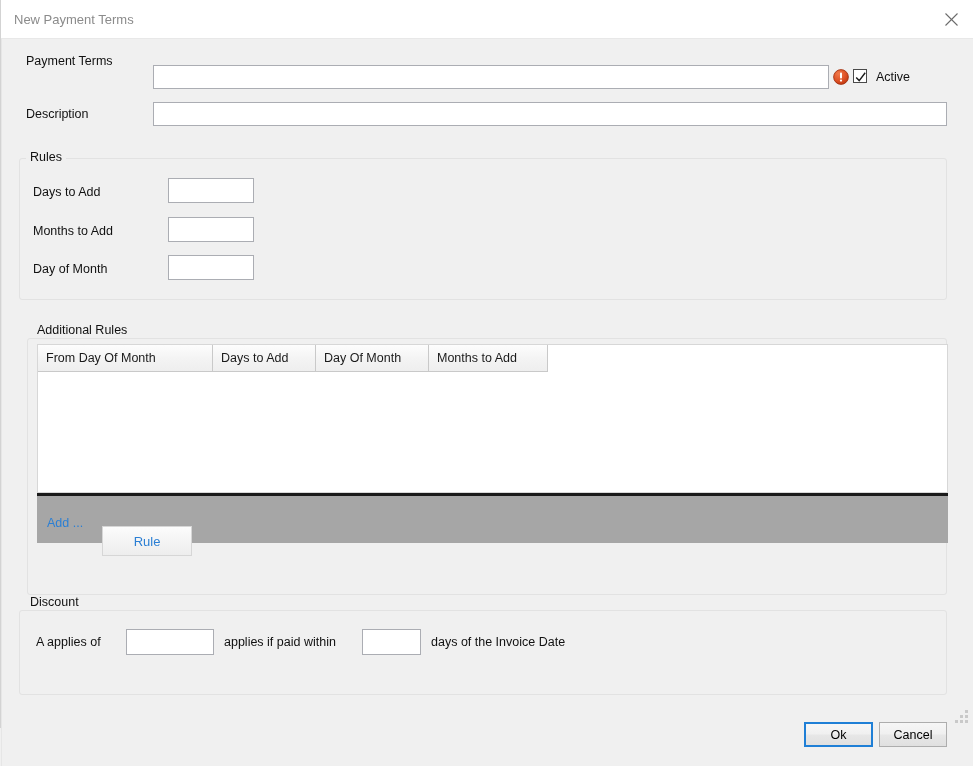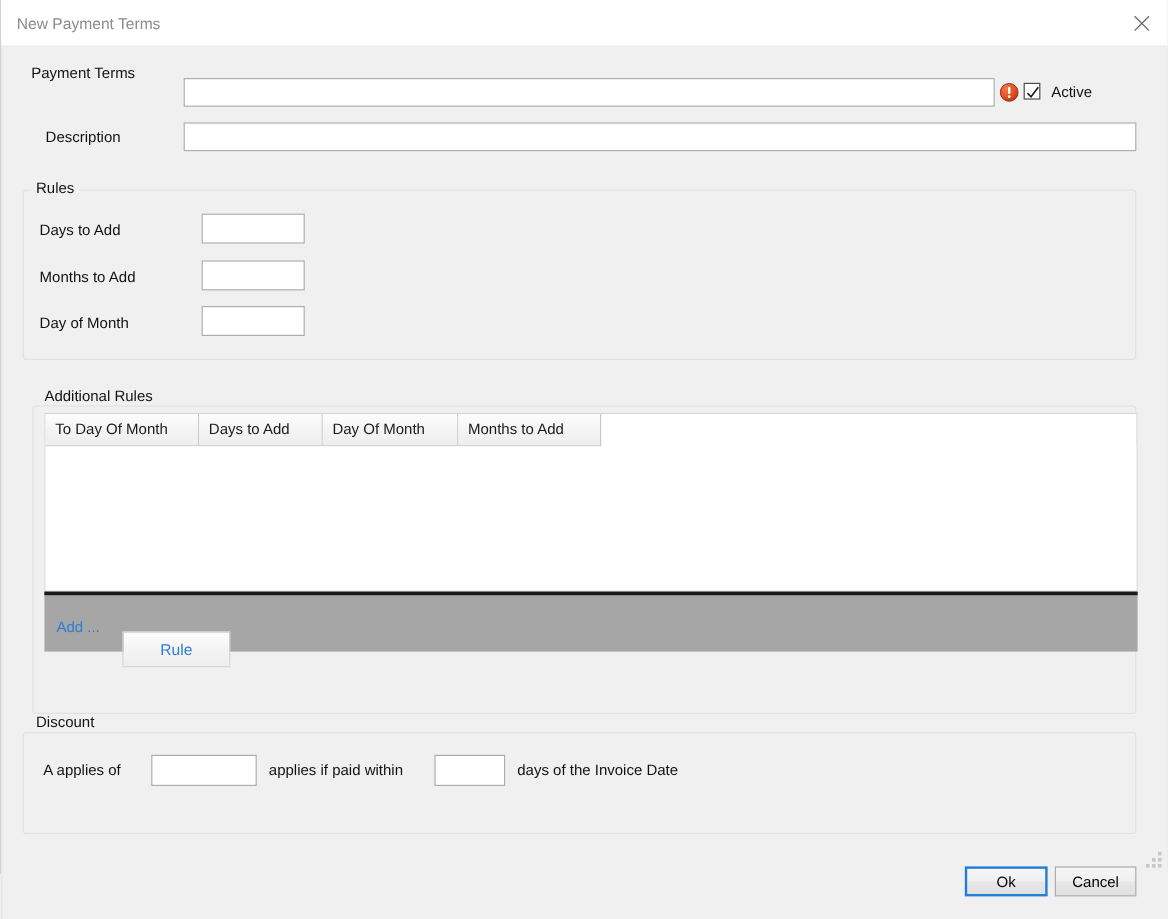--- a/index.html
+++ b/index.html
@@ -251,41 +251,41 @@
       </svg>
     </div>
 
     <div class="chk" style="left:851px; top:30px;">
       <svg width="14" height="16" viewBox="0 0 14 16">
         <polyline points="2.2,8.6 5.2,11.6 11.2,3.8" fill="none" stroke="#1b1b1b" stroke-width="1.4"></polyline>
       </svg>
     </div>
     <div class="lbl" style="left:874px; top:31px;">Active</div>
 
-    <div class="lbl" style="left:24px; top:68px;margin-left:12px;">Description</div>
+    <div class="lbl" style="left:24px; top:68px;">Description</div>
     <input class="txtbox" style="left: 151px; top: 63px; width: 794px; height: 24px;" placeholder="">
 
     <div class="group" style="left:17px; top:119px; width:928px; height:142px;"></div>
     <div class="group-title" style="left:24px; top:111px;">Rules</div>
 
     <div class="lbl" style="left:31px; top:146px;">Days to Add</div>
     <input class="txtbox" style="left: 166px; top: 139px; width: 86px; height: 25px;">
 
     <div class="lbl" style="left:31px; top:185px;">Months to Add</div>
     <input class="txtbox" style="left: 166px; top: 178px; width: 86px; height: 25px;">
 
     <div class="lbl" style="left:31px; top:223px;">Day of Month</div>
     <input class="txtbox" style="left: 166px; top: 216px; width: 86px; height: 25px;">
 
     <div class="group" style="left:25px; top:299px; width:920px; height:257px;"></div>
     <div class="group-title" style="left:31px; top:284px;">Additional Rules</div>
 
     <div class="grid-wrap" style="left:35px; top:305px; width:911px; height:149px;">
       <div class="grid-header">
-        <div class="gh-cell" style="width:128px;">To Day Of Month</div>
+        <div class="gh-cell" style="width:175px;">From Day Of Month</div>
         <div class="gh-cell" style="width:103px;">Days to Add</div>
         <div class="gh-cell" style="width:113px;">Day Of Month</div>
         <div class="gh-cell" style="width:119px;">Months to Add</div>
       </div>
       <div class="grid-body"></div>
     </div>
 
     <div class="grid-toolbar" style="left:35px; top:454px; width:911px; height:50px;">
       <div class="add-link" style="left:10px; top:20px;">Add ...</div>
       <div class="rule-btn" style="left:65px; top:30px; width:90px; height:30px;">Rule</div>

